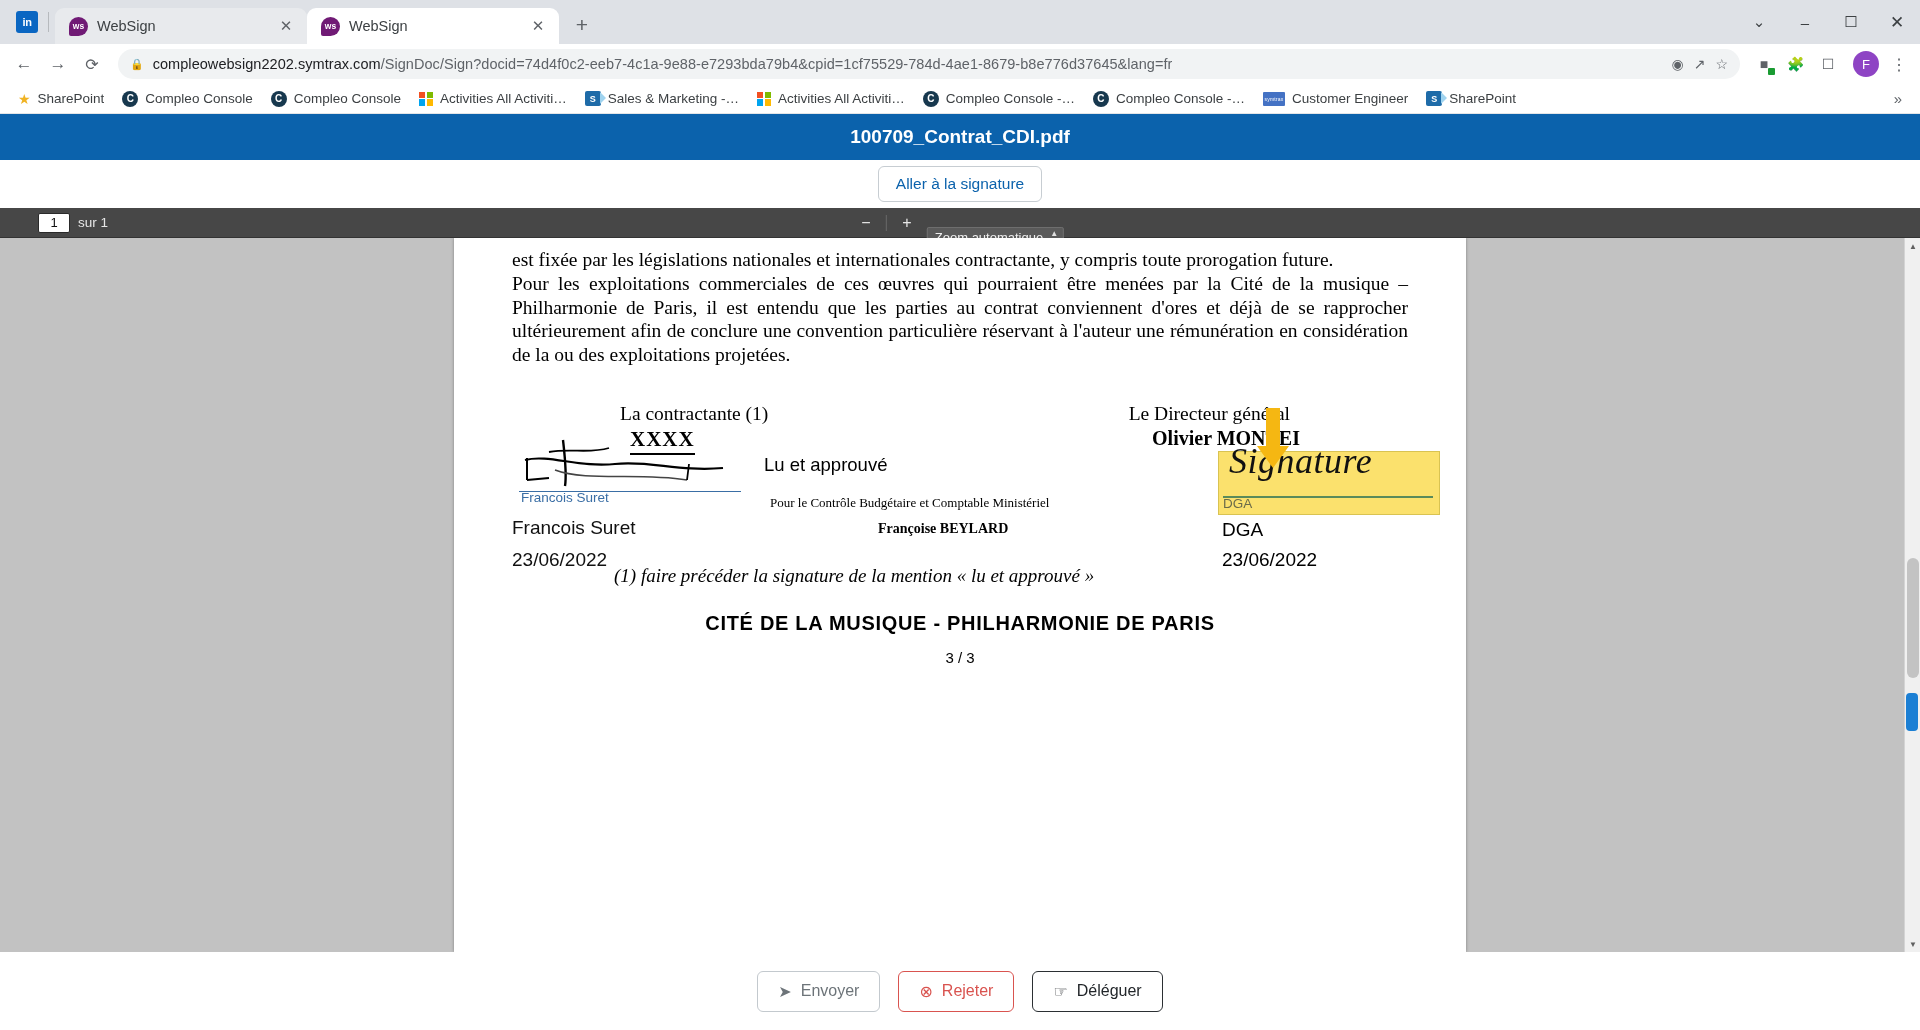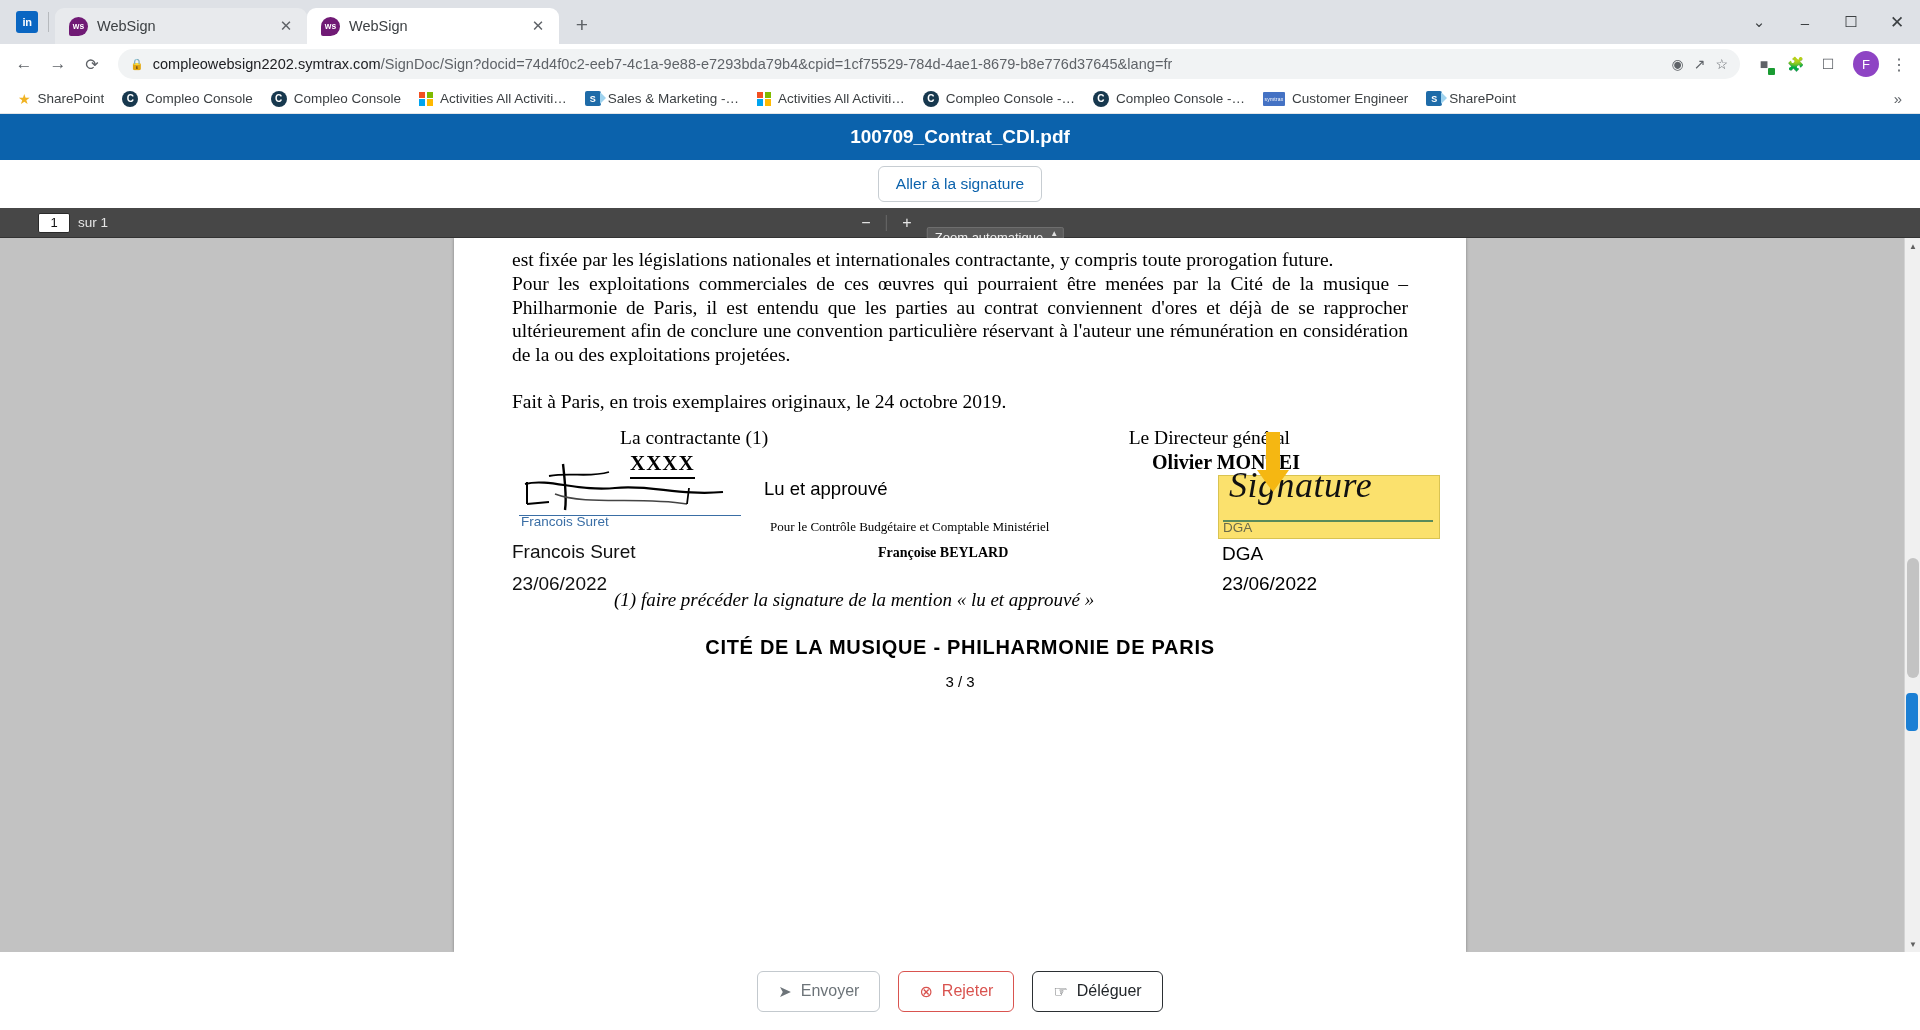--- a/index.html
+++ b/index.html
@@ -345,21 +345,20 @@
         </span>
       </div>
     </div>
 
     <div class="viewer">
       <div class="page">
         <div class="doc">
           <p>est fixée par les législations nationales et internationales contractante, y compris toute prorogation future.</p>
           <p>Pour les exploitations commerciales de ces œuvres qui pourraient être menées par la Cité de la musique – Philharmonie de Paris, il est entendu que les parties au contrat conviennent d'ores et déjà de se rapprocher ultérieurement afin de conclure une convention particulière réservant à l'auteur une rémunération en considération de la ou des exploitations projetées.</p>
           <div class="spacer"></div>
-          <p>Fait à Paris, en trois exemplaires originaux, le 24 octobre 2019.</p>
 
           <div class="sigrow">
 
             <div class="lbl-contractante">La contractante (1)</div>
             <div class="xxxx">XXXX</div>
             <div class="lu-approuve">Lu et approuvé</div>
             <div class="ctrl-budget">Pour le Contrôle Budgétaire et Comptable Ministériel</div>
             <div class="beylard">Françoise BEYLARD</div>
             <div class="mention">(1) faire précéder la signature de la mention « lu et approuvé »</div>
 

